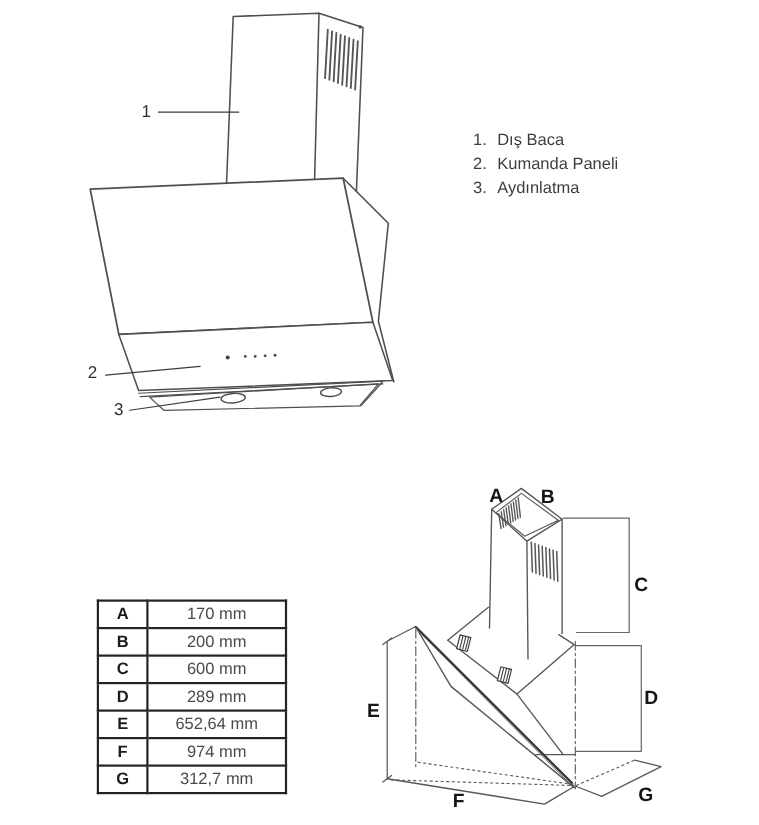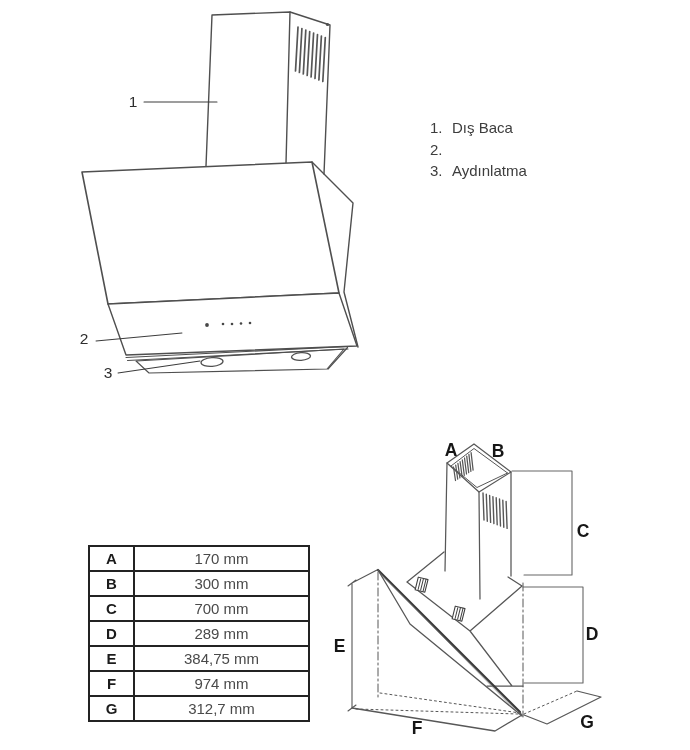--- a/index.html
+++ b/index.html
@@ -39,21 +39,21 @@
     text-align: center;
     vertical-align: middle;
     padding: 0;
   }
   .dim-table td.key {
     width: 45px;
     font-weight: bold;
     color: #1b1b1b;
   }
   .dim-table td.val {
-    width: 175px;
+    width: 126px;
     color: #4a4a4a;
   }
   svg text.callout-num {
     font-family: "Liberation Sans", sans-serif;
     font-size: 15.5px;
     fill: #2e2e2e;
   }
   svg text.dim-letter {
     font-family: "Liberation Sans", sans-serif;
     font-size: 17.5px;
@@ -102,48 +102,49 @@
     <text class="callout-num" x="78" y="377.5" text-anchor="middle">3</text>
   </svg>
 
   <div class="legend">
     <div class="legend-row">
       <span class="legend-num">1.</span>
       <span>Dış Baca</span>
     </div>
     <div class="legend-row">
       <span class="legend-num">2.</span>
+      <span>Kumanda Paneli</span>
     </div>
     <div class="legend-row">
       <span class="legend-num">3.</span>
       <span>Aydınlatma</span>
     </div>
   </div>
 
   <table class="dim-table">
     <tbody>
       <tr>
         <td class="key">A</td>
         <td class="val">170 mm</td>
       </tr>
       <tr>
         <td class="key">B</td>
-        <td class="val">300 mm</td>
+        <td class="val">200 mm</td>
       </tr>
       <tr>
         <td class="key">C</td>
-        <td class="val">700 mm</td>
+        <td class="val">600 mm</td>
       </tr>
       <tr>
         <td class="key">D</td>
         <td class="val">289 mm</td>
       </tr>
       <tr>
         <td class="key">E</td>
-        <td class="val">384,75 mm</td>
+        <td class="val">652,64 mm</td>
       </tr>
       <tr>
         <td class="key">F</td>
         <td class="val">974 mm</td>
       </tr>
       <tr>
         <td class="key">G</td>
         <td class="val">312,7 mm</td>
       </tr>
     </tbody>

